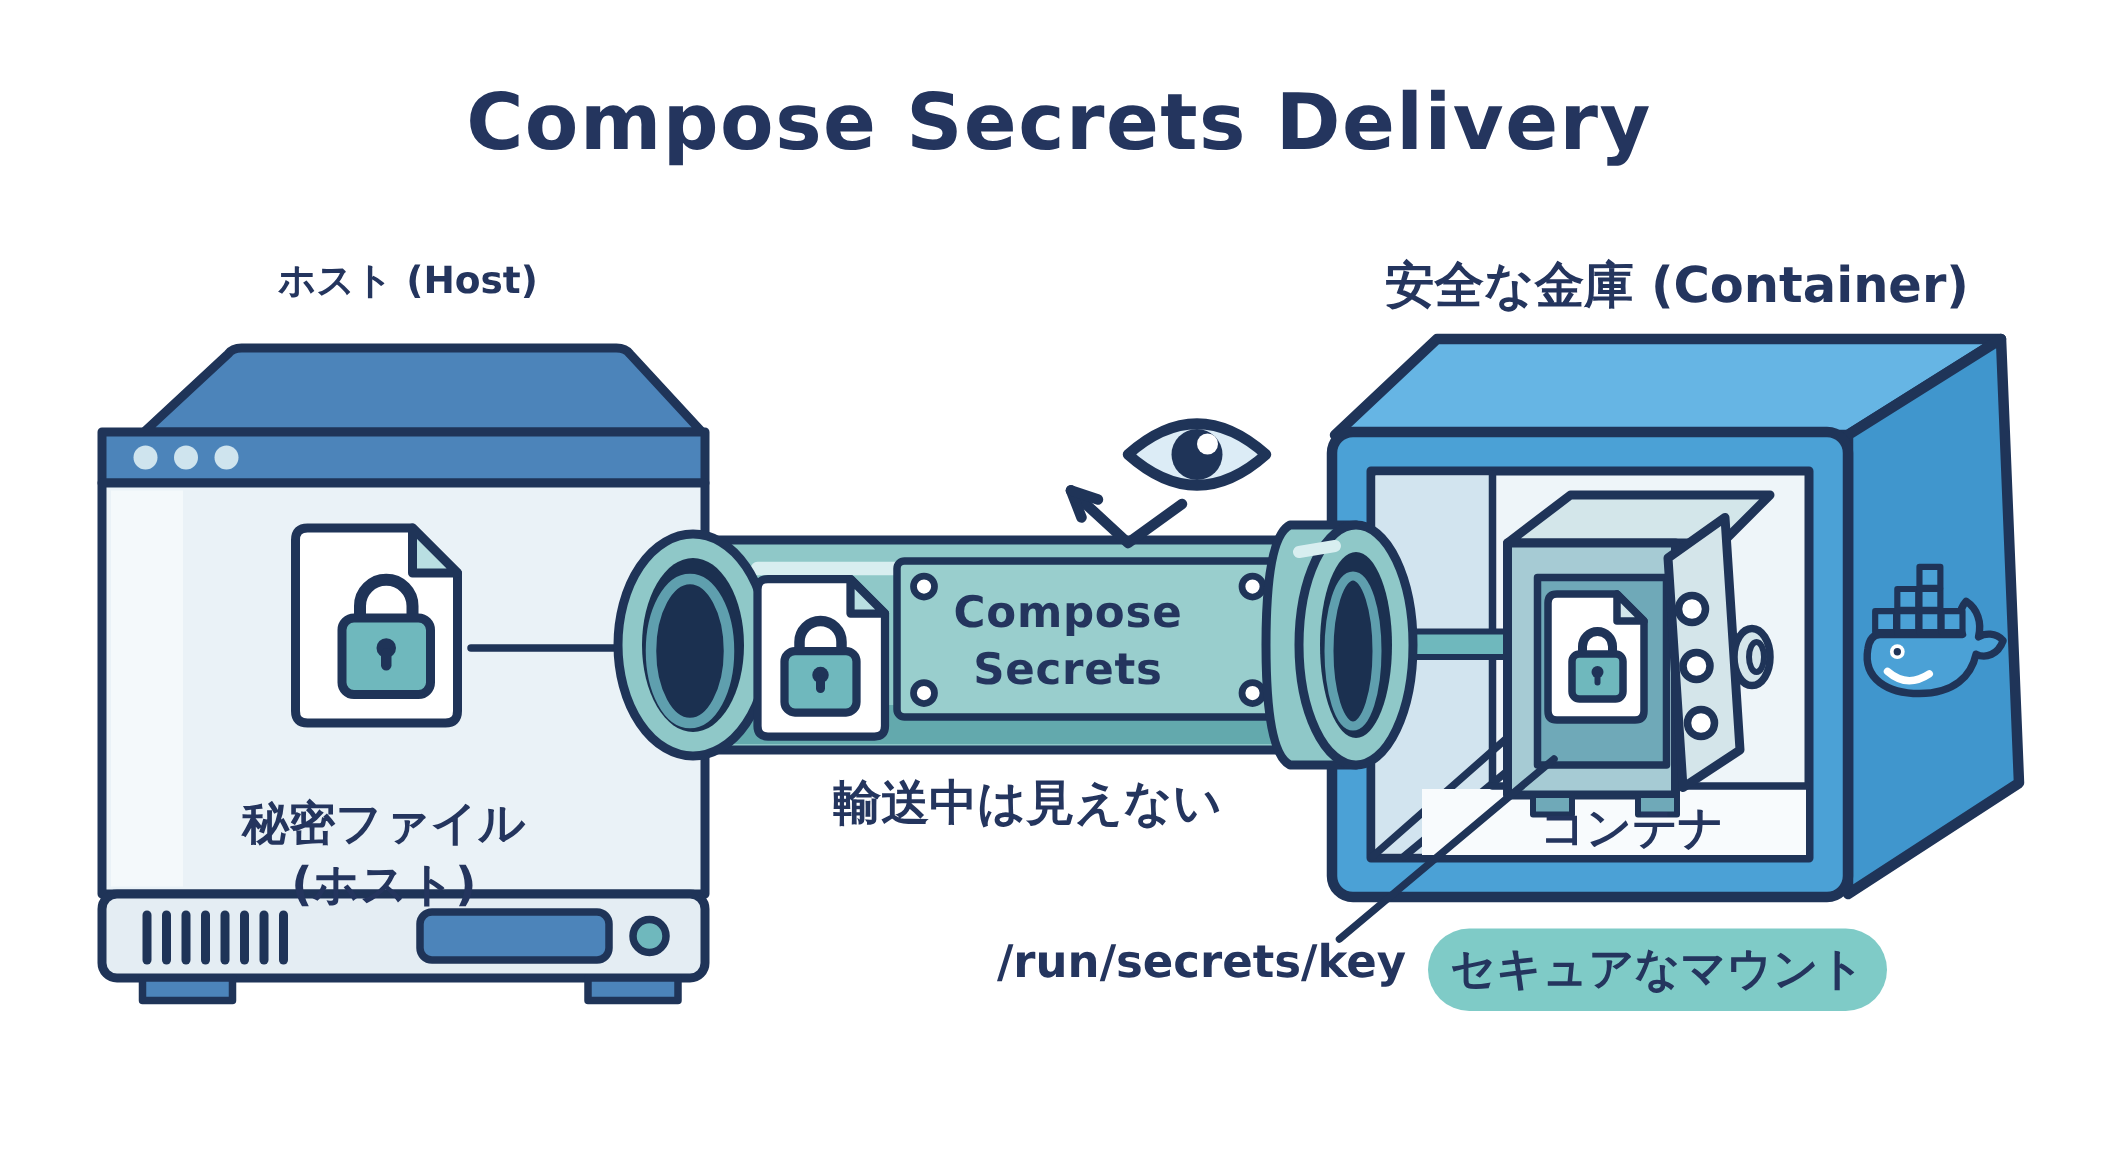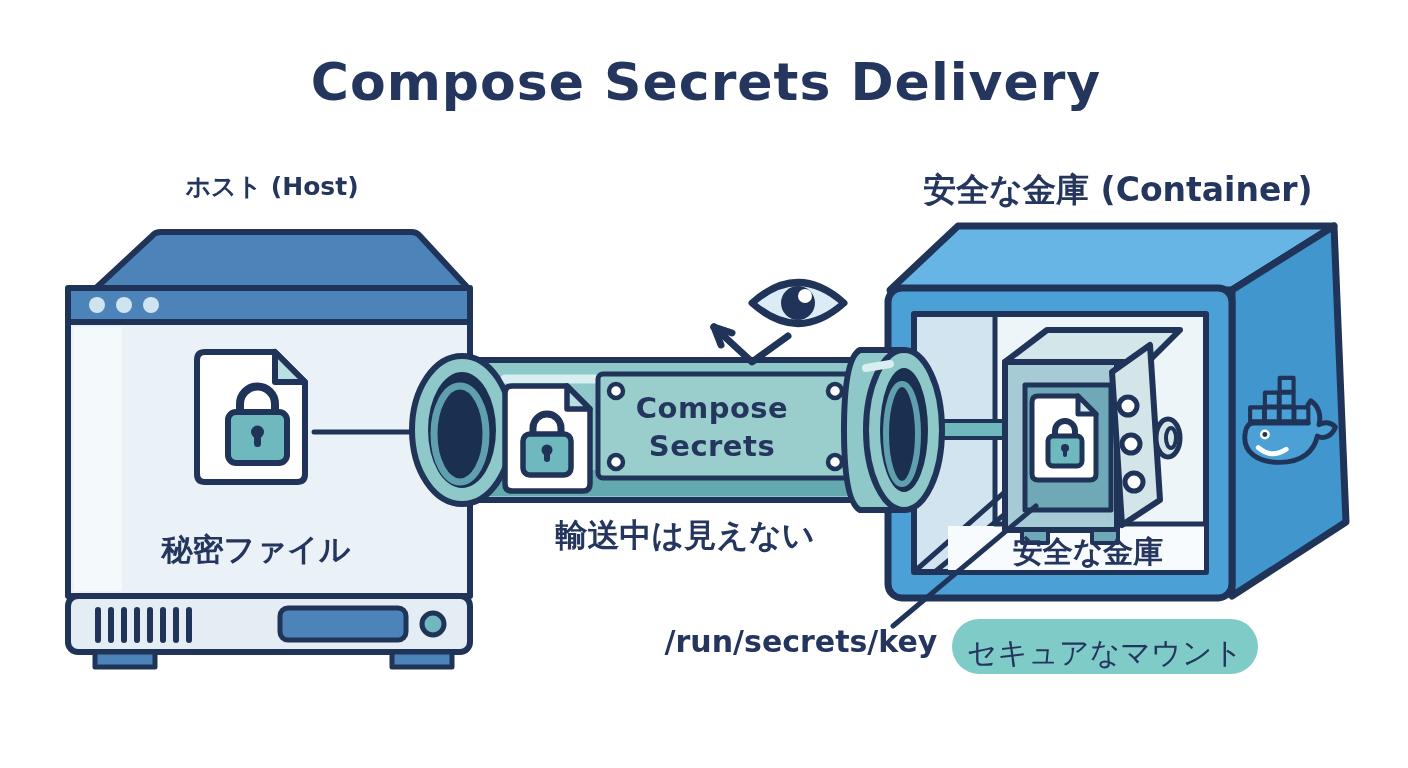--- a/index.html
+++ b/index.html
@@ -22,22 +22,22 @@
   .title{left:706px;top:52px;font-size:52px;letter-spacing:1px;}
   .host-label{left:272px;top:170px;font-size:25px;}
   .tube-label{left:703px;top:205px;font-size:34px;}
   .container-label{left:1118px;top:168px;font-size:33px;}
   .file-label{left:256px;top:497px;font-size:31px;line-height:41px;margin-top:32px;}
   .tube-text{left:712px;top:389px;font-size:29px;line-height:38px;letter-spacing:.5px;}
   .caption{left:685px;top:514px;font-size:32px;}
   .safe-label{left:1088px;top:532px;font-size:30px;}
   .mount-path{left:801px;top:624px;font-size:30px;}
   .pill{position:absolute;left:952px;top:619px;width:306px;height:55px;background:var(--pill);
-        border-radius:28px;display:flex;align-items:flex-end;justify-content:center;
-        font-size:30px;font-weight:normal;color:var(--text);white-space:nowrap;}
+        border-radius:28px;display:flex;align-items:center;justify-content:center;
+        font-size:30px;font-weight:bold;color:var(--text);white-space:nowrap;}
 </style>
 </head>
 <body>
 
 <div class="stage">
 <svg width="1408" height="768" viewBox="0 0 1408 768">
 
   <g>
     <path d="M96,288 L152,236 Q155,232 161,232 L411,232 Q417,232 420,236 L468,288 Z" style="fill:var(--host_blue)" class="" stroke="var(--navy)" stroke-width="6"></path>
     <rect x="68" y="288" width="402" height="34" style="fill:var(--host_blue)" stroke="var(--navy)" stroke-width="6"></rect>
@@ -166,24 +166,25 @@
   </g>
 
   <line x1="1036" y1="506" x2="893" y2="626" stroke="var(--navy)" stroke-width="5"></line>
 </svg>
 
   <div class="t title">Compose Secrets Delivery</div>
   <div class="t host-label">ホスト (Host)</div>
   <div class="t container-label">安全な金庫 (Container)</div>
   <div class="t file-label">
     <div>秘密ファイル</div>
+    <div>(ホスト)</div>
   </div>
   <div class="t tube-text">
     <div>Compose</div>
     <div>Secrets</div>
   </div>
   <div class="t caption">輸送中は見えない</div>
-  <div class="t safe-label">安全な金庫</div>
+  <div class="t safe-label">コンテナ</div>
   <div class="t mount-path">/run/secrets/key</div>
   <div class="pill">
     <span>セキュアなマウント</span>
   </div>
 </div>
 
 </body></html>

